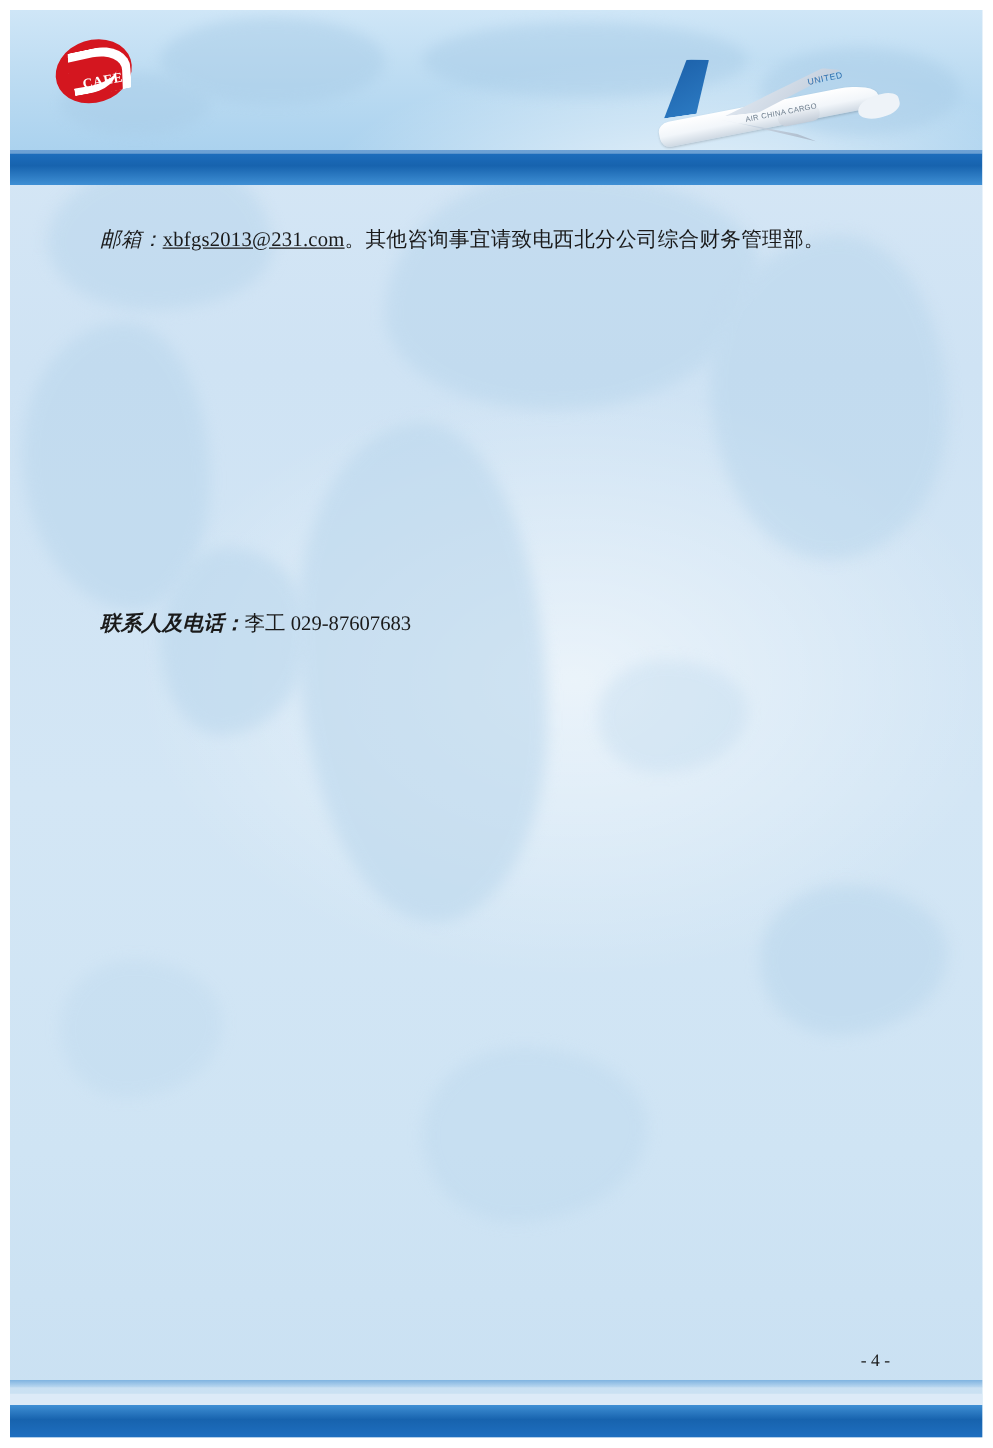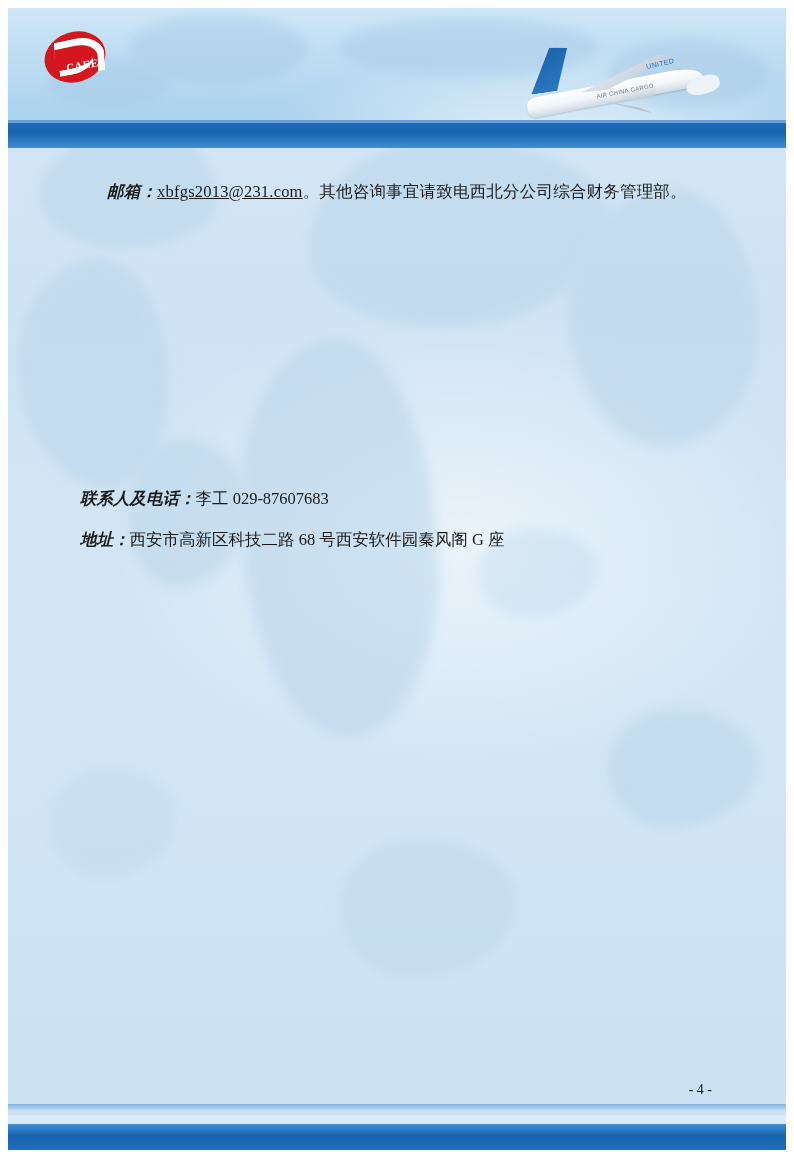--- a/index.html
+++ b/index.html
@@ -242,23 +242,22 @@
     box-sizing: border-box;
   }
   .para {
     font-family: "Liberation Serif", serif;
     font-size: 16.5px;
     line-height: 44px;
     color: #1a1a1a;
     letter-spacing: .2px;
   }
   .para .lead {
-    font-weight: bold;
+    font-weight: normal;
     font-style: italic;
-    margin-left: 27px;
   }
   .email-link {
     text-decoration: underline;
     color: #1a1a1a;
     font-family: "Liberation Serif", serif;
   }
   .first-para { margin-top: 22px; }
 
   .contact-block {
     position: absolute;
@@ -372,23 +371,20 @@
     <div class="content">
       <p class="para first-para">
         <span class="lead">邮箱：</span><a class="email-link" href="#">xbfgs2013@231.com</a><span>。其他咨询事宜请致电西北分公司综合财务管理部。</span>
       </p>
     </div>
 
     <div class="contact-block">
       <div class="contact-line">
         <span class="lbl">联系人及电话：</span><span>李工 029-87607683</span>
       </div>
-      <div class="contact-line">
-        <span class="lbl">地址：</span><span>西安市高新区科技二路 68 号西安软件园秦风阁 G 座</span>
-      </div>
     </div>
 
     <div class="page-number">- 4 -</div>
 
     <div class="footer">
       <div class="footer-line"></div>
       <div class="footer-gap"></div>
       <div class="footer-bar"></div>
     </div>
 

